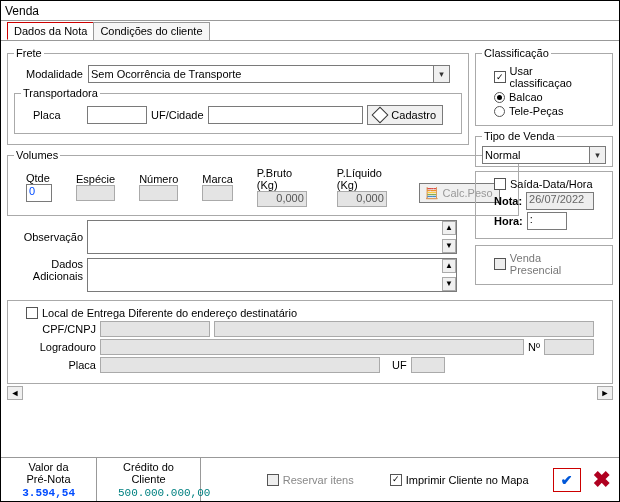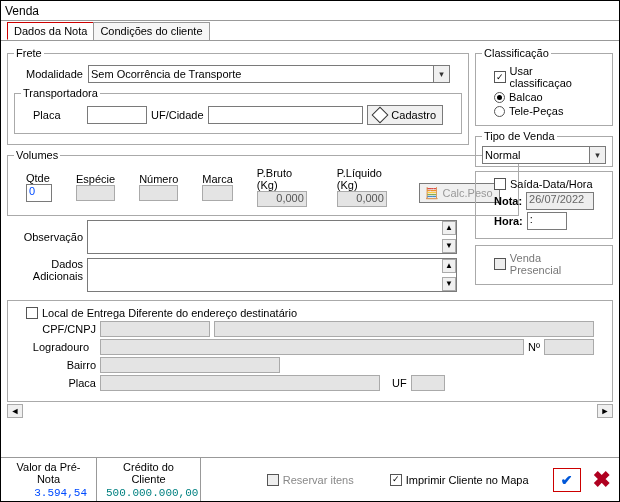--- a/index.html
+++ b/index.html
@@ -141,26 +141,26 @@
   }
   .footer {
     position:absolute; left:0; right:0; bottom:0;
     height:44px;
     border-top:1px solid #999;
     display:flex; align-items:stretch;
     background:#fff;
   }
   .footer .cell {
     border-right:1px solid #999;
-    padding:2px 9px;
+    padding:2px 21px;
     display:flex; flex-direction:column; justify-content:center;
     font-size:11px;
   }
   .footer .cell .head { text-align:center; margin-bottom:2px;}
-  .footer .val-blue { font-family:"Courier New",monospace; color:#004bff; text-align:right;}
+  .footer .val-blue { font-family:"Courier New",monospace; color:#004bff; text-align:right;font-weight:bold;}
   .footer .val-teal { font-family:"Courier New",monospace; color:#008080; text-align:right;}
   .footer .date-combo {
     display:flex; align-items:center;
   }
   .footer .actions {
     margin-left:auto;
     display:flex; align-items:center; gap:12px;
     padding:0 8px;
   }
   .ok-btn {
@@ -332,28 +332,24 @@
   <div class="row">
     <span class="checkbox"></span>
     <span class="lbl">Local de Entrega Diferente do endereço destinatário</span>
   </div>
   <div class="row">
     <span class="lbl" style="width:70px;text-align:right">CPF/CNPJ</span>
     <div class="readonly-box" style="width:110px"></div>
     <div class="readonly-box" style="flex:1"></div>
   </div>
   <div class="row">
-    <span class="lbl" style="width:70px;text-align:center">Logradouro</span>
+    <span class="lbl" style="width:70px;text-align:right">Logradouro</span>
     <div class="readonly-box" style="flex:1"></div>
     <span class="lbl">Nº</span>
     <div class="readonly-box" style="width:50px"></div>
-  </div>
-  <div class="row">
-    <span class="lbl" style="width:70px;text-align:right">Bairro</span>
-    <div class="readonly-box" style="width:180px"></div>
   </div>
   <div class="row">
     <span class="lbl" style="width:70px;text-align:right">Placa</span>
     <div class="readonly-box" style="flex:1;max-width:280px"></div>
     <span class="lbl" style="margin-left:8px">UF</span>
     <div class="readonly-box" style="width:34px"></div>
   </div>
 </div>
 
 <div class="scroll-strip">

